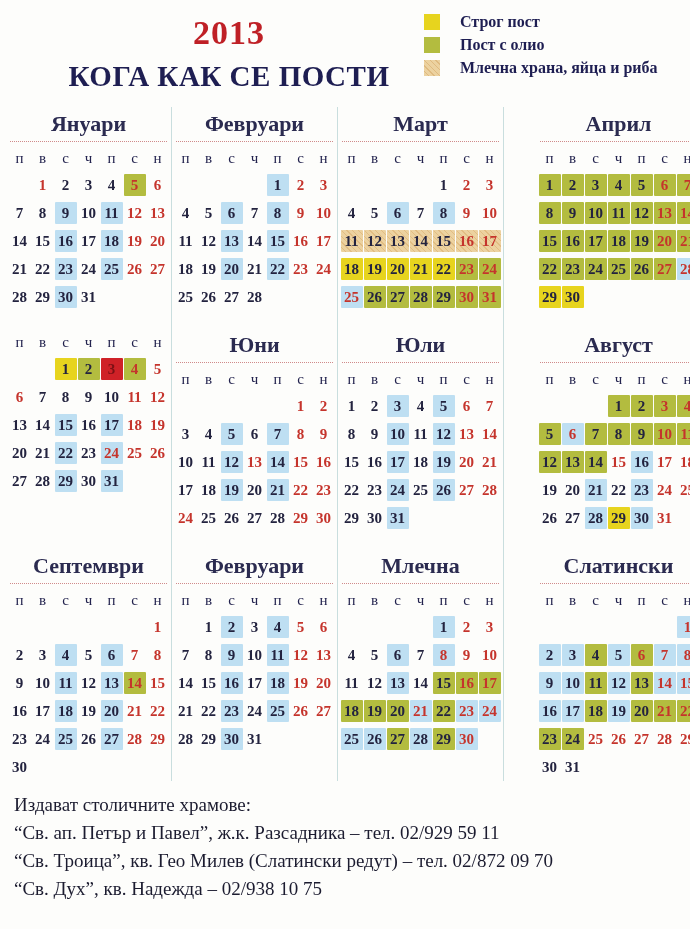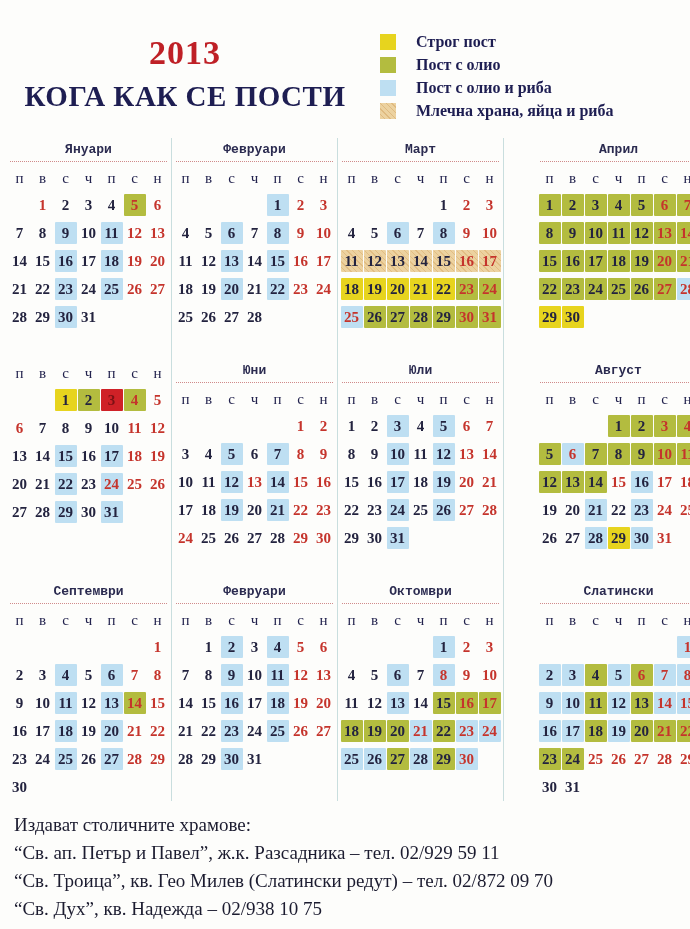--- a/index.html
+++ b/index.html
@@ -2,21 +2,21 @@
 <html><head>
 <meta charset="utf-8">
 <style>
   html,body{margin:0;padding:0;background:#e9e9e7;}
   .page{
     width:690px;height:929px;margin:0 auto;background:#fdfdfb;
     font-family:"Liberation Serif", serif;position:relative;overflow:hidden;
     box-sizing:border-box;
   }
   
-  .header{display:flex;padding-top:28px;}
+  .header{display:flex;padding-top:8px;margin-left:44px;}
   .title-block{width:380px;padding-top:6px;}
   .year{
     text-align:center;width:330px;margin-left:20px;
     font-size:34px;font-weight:bold;color:#bf2026;letter-spacing:1px;
   }
   .subtitle{
     text-align:center;width:330px;margin-left:20px;margin-top:8px;
     font-size:29px;font-weight:bold;color:#1e1e52;letter-spacing:0.5px;
   }
   .legend{padding-top:4px;}
@@ -33,22 +33,22 @@
   .calendar{
     display:grid;grid-template-columns:repeat(4,1fr);
     padding:0 6px;margin-top:14px;
   }
   .month{
     box-sizing:border-box;padding:4px 2px 0 2px;min-height:221px;
     border-right:1px solid #c9dede;
   }
   .month:nth-child(4n){border-right:none;margin-left:32px;}
   .mname{
-    text-align:center;font-size:13px;font-weight:bold;color:#2b2b50;
-    padding-bottom:4px;border-bottom:1px dotted #d08a8a;margin:0 2px 6px 2px;font-family:Liberation Mono, monospace;
+    text-align:center;font-size:22px;font-weight:bold;color:#2b2b50;
+    padding-bottom:4px;border-bottom:1px dotted #d08a8a;margin:0 2px 6px 2px;
   }
   .dgrid{display:grid;grid-template-columns:repeat(7,23px);justify-content:center;}
   .dgrid.hdr{margin-bottom:3px;}
   .dh{
     text-align:center;font-size:15px;color:#23234e;line-height:20px;
   }
   .day{
     width:22px;height:22px;line-height:22px;text-align:center;
     font-size:15px;font-weight:bold;color:#23233f;margin:3px 0;
     justify-self:center;border-radius:1px;
@@ -75,24 +75,20 @@
       <div class="subtitle">КОГА КАК СЕ ПОСТИ</div>
     </div>
     <div class="legend">
         <div class="lg-row">
           <span class="sw strict"></span>
           <span class="lg-lb">Строг пост</span>
         </div>
         <div class="lg-row">
           <span class="sw oil"></span>
           <span class="lg-lb">Пост с олио</span>
-        </div>
-        <div class="lg-row">
-          <span class="sw fish"></span>
-          <span class="lg-lb">Пост с олио и риба</span>
         </div>
         <div class="lg-row">
           <span class="sw dairy"></span>
           <span class="lg-lb">Млечна храна, яйца и риба</span>
         </div>
       </div>
   </div>
 
   <div class="calendar">
       <div class="month">
@@ -558,21 +554,21 @@
           <span class="day fish">25</span>
           <span class="day red">26</span>
           <span class="day red">27</span>
           <span class="day">28</span>
           <span class="day">29</span>
           <span class="day fish">30</span>
           <span class="day">31</span>
         </div>
       </div>
       <div class="month">
-        <div class="mname">Октомври</div>
+        <div class="mname">Млечна</div>
         <div class="dgrid hdr">
           <span class="dh">п</span>
           <span class="dh">в</span>
           <span class="dh">с</span>
           <span class="dh">ч</span>
           <span class="dh">п</span>
           <span class="dh">с</span>
           <span class="dh">н</span>
         </div>
         <div class="dgrid">

